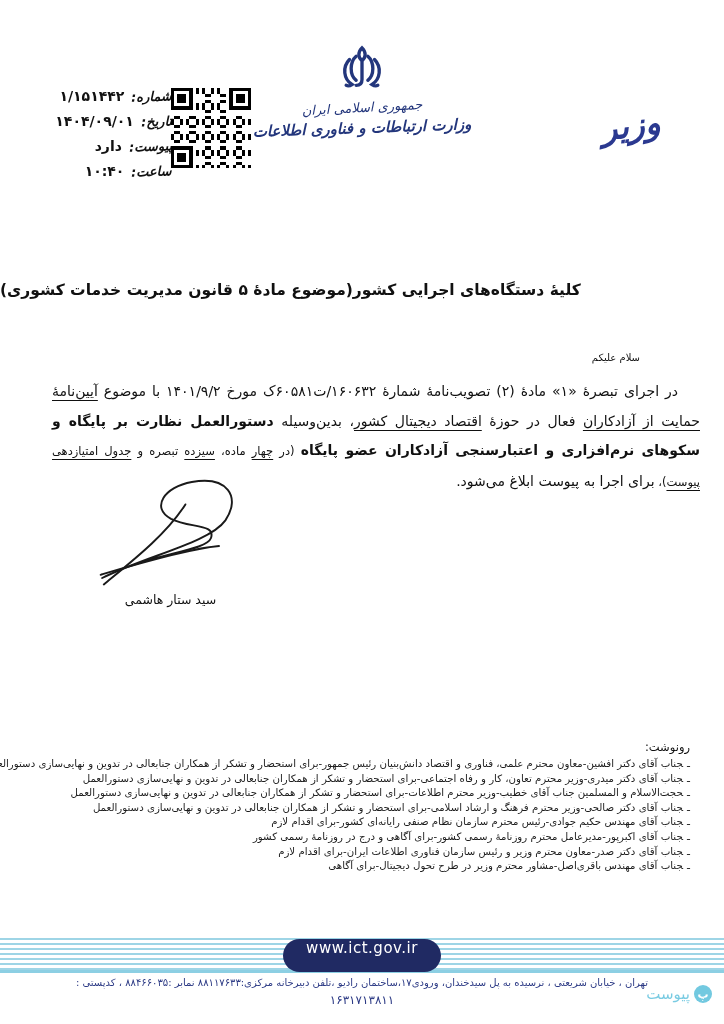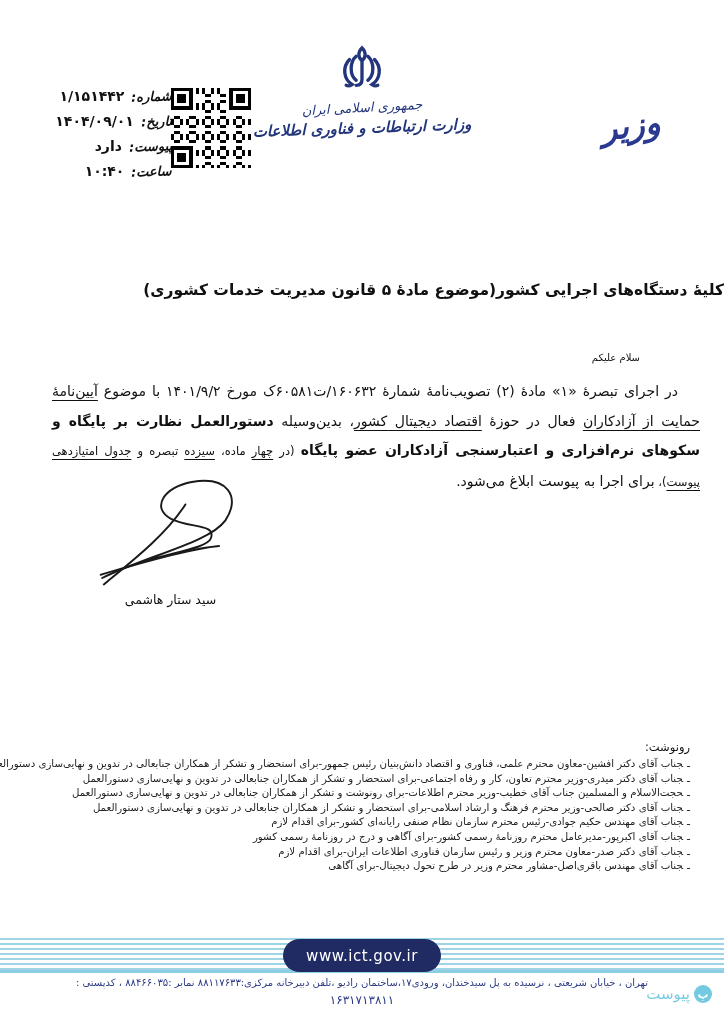--- a/index.html
+++ b/index.html
@@ -14,21 +14,21 @@
   .qr{position:absolute;top:88px;left:171px;width:80px;height:80px;}
   
   .emblem-block{position:absolute;top:36px;left:0;width:100%;text-align:center;color:#23367c;}
   .emblem-block svg{display:block;margin:0 auto;}
   .org1{font-size:13px;font-style:italic;margin-top:2px;transform:rotate(-3deg);}
   .org2{font-size:15px;font-weight:bold;font-style:italic;margin-top:4px;transform:rotate(-2deg);}
   
   .minister{position:absolute;top:106px;right:64px;color:#2b3990;font-size:33px;font-weight:bold;
             font-style:italic;transform:rotate(-7deg);}
   
-  .title{position:absolute;top:281px;left:0;width:100%;text-align:right;font-weight:bold;
+  .title{position:absolute;top:281px;left:0;width:100%;text-align:left;font-weight:bold;
          font-size:15.5px;direction:rtl;}
   
   .greeting{position:absolute;top:352px;right:84px;font-size:10px;direction:rtl;}
   .body-par{position:absolute;top:377px;right:24px;left:52px;direction:rtl;text-align:justify;
             font-size:14px;line-height:29.5px;text-indent:22px;}
   .body-par .u{text-decoration:underline;text-underline-offset:4px;}
   .body-par .b{font-weight:bold;}
   .body-par .small{font-size:11.5px;}
   .body-par .small.u,.body-par .u.small{text-decoration:underline;}
   
@@ -37,21 +37,21 @@
   
   .cc{position:absolute;top:740px;right:34px;left:30px;direction:rtl;}
   .cc-label{font-weight:normal;font-size:11.5px;margin-bottom:3px;}
   .cc-item{font-size:10.2px;line-height:14.6px;white-space:nowrap;color:#1c1c1c;}
   .cc-item .dash{margin-left:4px;}
   
   .stripes{position:absolute;top:938px;left:0;width:724px;height:33px;
            background:repeating-linear-gradient(to bottom,#9ed5e6 0 2px,#ffffff 2px 5px);}
   .stripe-thick{position:absolute;top:970px;left:0;width:724px;height:3px;background:#8ccfe3;}
   .pill{position:absolute;top:939px;left:50%;transform:translateX(-50%);width:158px;height:33px;
-        background:#202a63;border-radius:17px;display:flex;align-items:center;justify-content:center;}
+        background:#202a63;border-radius:17px;display:flex;align-items:flex-start;justify-content:center;}
   .pill span{color:#fff;font-size:15px;letter-spacing:.5px;}
   .address{position:absolute;top:977px;left:0;width:100%;text-align:center;font-size:10px;
            color:#2c3a85;direction:rtl;}
   .postal{position:absolute;top:993px;left:0;width:100%;text-align:center;font-size:12px;color:#2c3a85;}
   .brand{position:absolute;top:985px;right:12px;display:flex;flex-direction:row-reverse;
          align-items:center;gap:4px;}
   .brand-circle{width:18px;height:18px;border-radius:50%;background:#72c9e0;color:#fff;
                 font-size:11px;font-weight:bold;display:flex;align-items:center;justify-content:center;}
   .brand-text{color:#79cbe2;font-size:15px;font-weight:normal;direction:rtl;}
 </style>
@@ -279,21 +279,21 @@
       </g>
     </svg>
     <div class="sig-name">سید ستار هاشمی</div>
   </div>
 
   <div class="cc">
     <div class="cc-label">رونوشت:</div>
     <div>
         <div class="cc-item"><span class="dash">ـ</span><span>جناب آقای دکتر افشین-معاون محترم علمی، فناوری و اقتصاد دانش‌بنیان رئیس جمهور-برای استحضار و تشکر از همکاران جنابعالی در تدوین و نهایی‌سازی دستورالعمل</span></div>
         <div class="cc-item"><span class="dash">ـ</span><span>جناب آقای دکتر میدری-وزیر محترم تعاون، کار و رفاه اجتماعی-برای استحضار و تشکر از همکاران جنابعالی در تدوین و نهایی‌سازی دستورالعمل</span></div>
-        <div class="cc-item"><span class="dash">ـ</span><span>حجت‌الاسلام و المسلمین جناب آقای خطیب-وزیر محترم اطلاعات-برای رونوشت و تشکر از همکاران جنابعالی در تدوین و نهایی‌سازی دستورالعمل</span></div>
+        <div class="cc-item"><span class="dash">ـ</span><span>حجت‌الاسلام و المسلمین جناب آقای خطیب-وزیر محترم اطلاعات-برای استحضار و تشکر از همکاران جنابعالی در تدوین و نهایی‌سازی دستورالعمل</span></div>
         <div class="cc-item"><span class="dash">ـ</span><span>جناب آقای دکتر صالحی-وزیر محترم فرهنگ و ارشاد اسلامی-برای استحضار و تشکر از همکاران جنابعالی در تدوین و نهایی‌سازی دستورالعمل</span></div>
         <div class="cc-item"><span class="dash">ـ</span><span>جناب آقای مهندس حکیم جوادی-رئیس محترم سازمان نظام صنفی رایانه‌ای کشور-برای اقدام لازم</span></div>
         <div class="cc-item"><span class="dash">ـ</span><span>جناب آقای اکبرپور-مدیرعامل محترم روزنامهٔ رسمی کشور-برای آگاهی و درج در روزنامهٔ رسمی کشور</span></div>
         <div class="cc-item"><span class="dash">ـ</span><span>جناب آقای دکتر صدر-معاون محترم وزیر و رئیس سازمان فناوری اطلاعات ایران-برای اقدام لازم</span></div>
         <div class="cc-item"><span class="dash">ـ</span><span>جناب آقای مهندس باقری‌اصل-مشاور  محترم وزیر در طرح تحول دیجیتال-برای آگاهی</span></div>
       </div>
   </div>
 
   <div class="stripes"></div>
   <div class="stripe-thick"></div>

